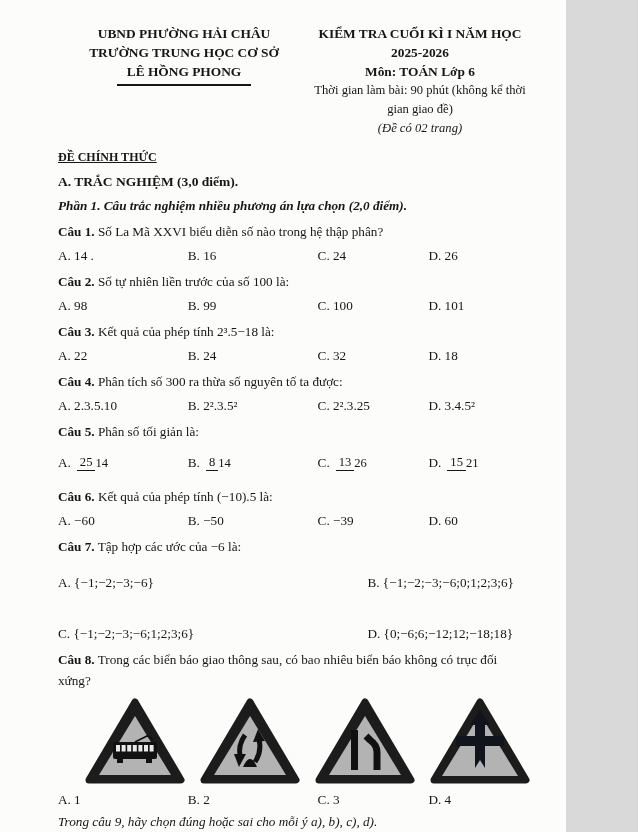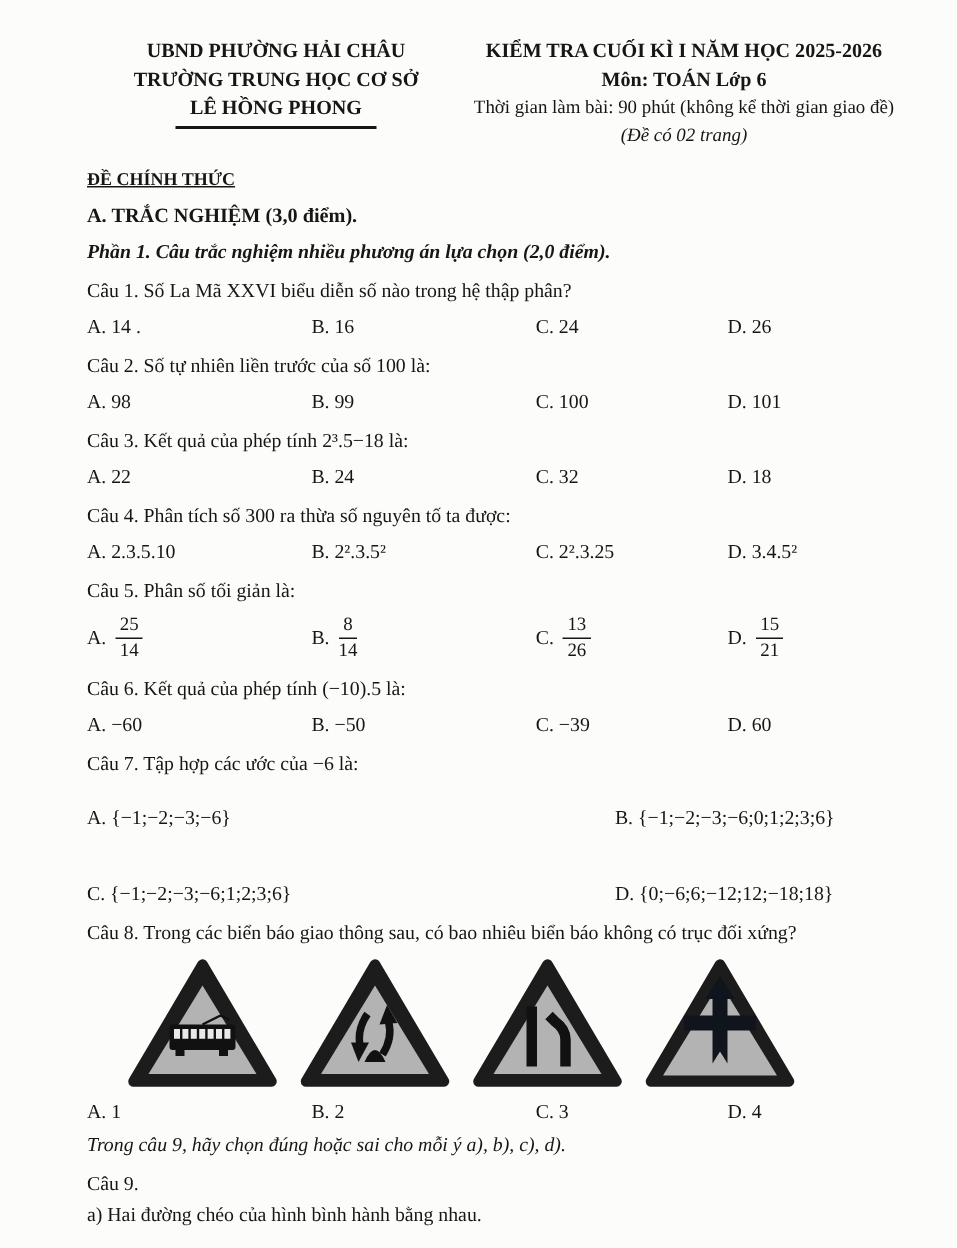--- a/index.html
+++ b/index.html
@@ -1,17 +1,17 @@
 <!DOCTYPE html>
 <html><head>
 <meta charset="utf-8">
 <style>
   html,body{margin:0;padding:0;background:#d9d9d9;}
   .page{
-    width:638px;height:832px;box-sizing:border-box;
+    width:566px;height:832px;box-sizing:border-box;
     background:#fcfcfa;color:#161616;
     font-family:"Liberation Serif","DejaVu Serif",serif;
     font-size:13.2px;line-height:20px;
     padding:24px 36px 0 58px;
     overflow:hidden;position:relative;
   }
   
   .hdr{display:flex;margin-bottom:9px;}
   .hdr-l{flex:0 0 252px;text-align:center;font-weight:700;font-size:13.4px;line-height:19px;}
   .school-u{display:inline-block;border-bottom:2px solid #161616;padding:0 10px 3px;}
@@ -19,28 +19,28 @@
   .hdr-r .t1,.hdr-r .t2{font-weight:700;font-size:13.4px;}
   .hdr-r .t3{font-size:12.6px;}
   .hdr-r .t4{font-style:italic;font-size:12.6px;}
   .official{font-weight:700;font-size:12px;text-decoration:underline;margin:6px 0 2px;}
   .secA{font-weight:700;font-size:13.5px;margin-top:5px;}
   .ptitle{font-weight:700;font-style:italic;margin-top:4px;}
   .instr{font-style:italic;margin-top:1px;line-height:21px;max-width:540px;}
   
   .q{margin-top:5px;}
   .qhead{line-height:21px;}
-  .qlabel{font-weight:400;}
+  .qlabel{font-weight:700;}
   .opts{display:grid;grid-template-columns:27.5% 27.5% 23.5% 21.5%;margin-top:4px;line-height:20px;}
   .opts2{display:grid;grid-template-columns:59% 41%;row-gap:7px;margin-top:16px;line-height:20px;gap:31px;}
   .opt{white-space:nowrap;}
   
   .optsf{display:grid;grid-template-columns:27.5% 27.5% 23.5% 21.5%;margin-top:3px;}
   .fracopt{display:flex;align-items:center;gap:6px;height:36px;}
-  .frac{display:inline-flex;flex-direction:column;align-items:center;font-size:12.6px;line-height:15px;}
+  .frac{display:inline-flex;flex-direction:row;align-items:center;font-size:12.6px;line-height:15px;}
   .frac .num{border-bottom:1.3px solid #161616;padding:0 3px 0.5px;}
   .frac .den{padding-top:0.5px;}
   
   .signs{display:flex;gap:13px;margin:5px 0 1px 26px;}
   .sign svg{display:block;}
 </style>
 </head>
 <body>
 
 <div class="page">

